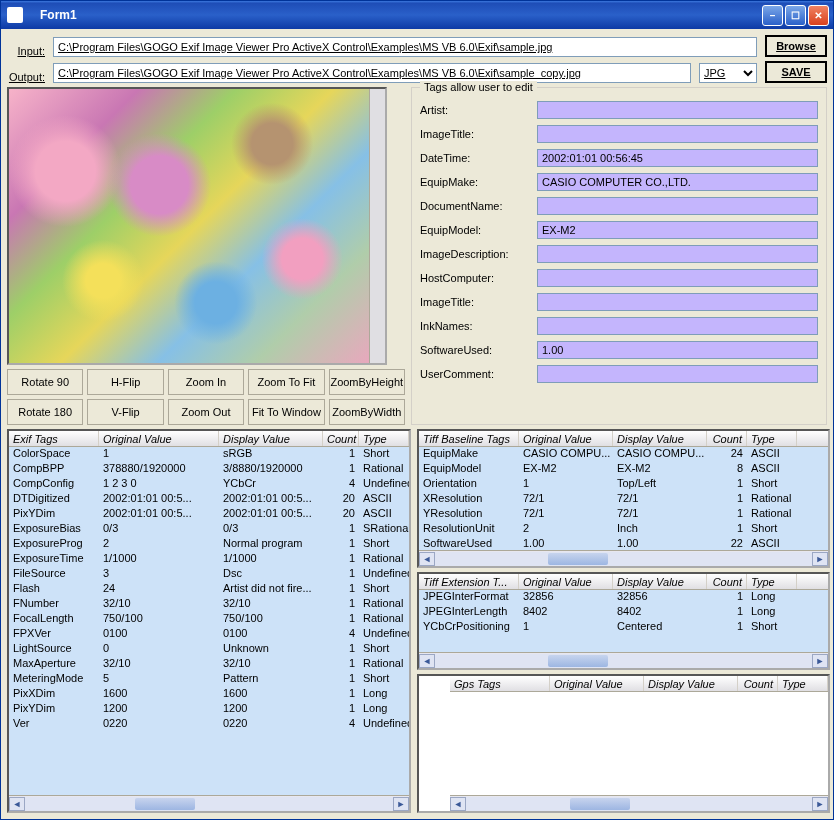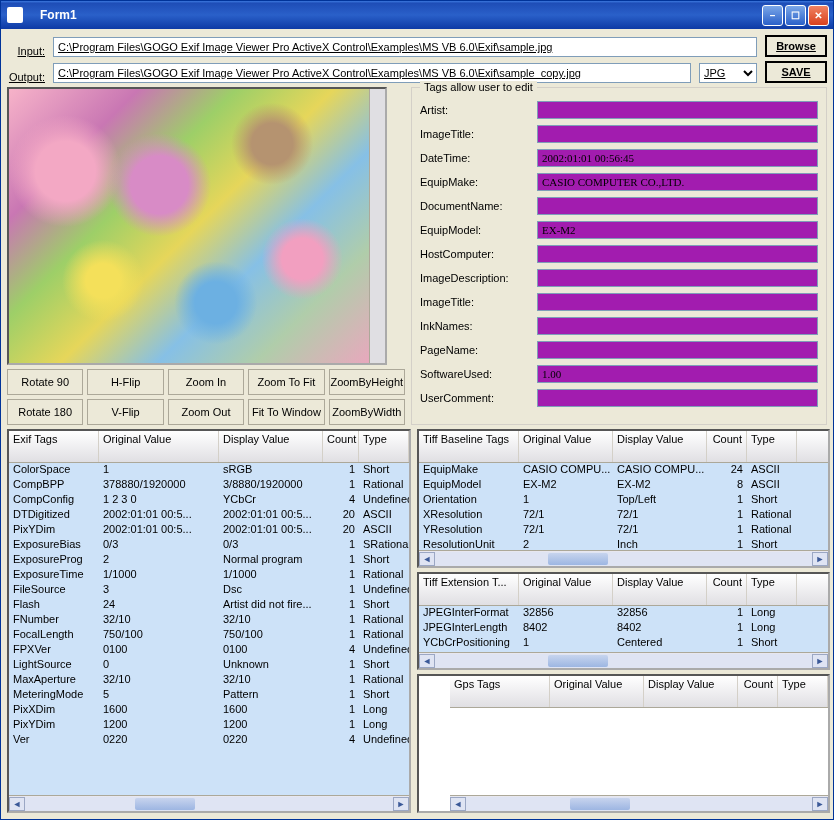--- a/index.html
+++ b/index.html
@@ -160,23 +160,23 @@
   display: flex;
   align-items: center;
   height: 24px;
   gap: 21px;
 }
 .tag-lbl { width: 96px; }
 .tag-input {
   flex: 1;
   height: 18px;
   border: 1px solid #7f9db9;
-  background: #a21caf;
+  background: #c4b5fd;
   padding: 1px 4px;
-  font-family: Liberation Serif, serif;
+  font-family: Liberation Sans, sans-serif;
   font-size: 11px;
 }
 .lists {
   display: flex;
   gap: 6px;
   flex: 1;
   min-height: 0;
 }
 .list-left {
   width: 410px;
@@ -196,21 +196,22 @@
   display: flex;
   flex-direction: column;
   overflow: hidden;
   position: relative;
 }
 .listview.small { flex: 0 0 auto; }
 .lv-header {
   display: flex;
   background: linear-gradient(to bottom,#fff,#e0dfe3);
   border-bottom: 1px solid #aca899;
-  height: 32px;
+  height: 16px;
+  font-style: italic;
 }
 .lv-header .col {
   border-right: 1px solid #d4d0c8;
   padding: 2px 4px;
   overflow: hidden;
   white-space: nowrap;
 }
 .lv-body {
   flex: 1;
   overflow: hidden;
@@ -328,37 +329,33 @@
             </div>
             <div class="tag-row">
               <span class="tag-lbl">DocumentName:</span>
               <input class="tag-input" style="">
             </div>
             <div class="tag-row">
               <span class="tag-lbl">EquipModel:</span>
               <input class="tag-input" value="EX-M2" style="">
             </div>
             <div class="tag-row">
+              <span class="tag-lbl">ImageDescription:</span>
+              <input class="tag-input" style="">
+            </div>
+            <div class="tag-row">
               <span class="tag-lbl">HostComputer:</span>
               <input class="tag-input" style="">
             </div>
             <div class="tag-row">
-              <span class="tag-lbl">ImageDescription:</span>
-              <input class="tag-input" style="">
-            </div>
-            <div class="tag-row">
               <span class="tag-lbl">ImageTitle:</span>
               <input class="tag-input" style="">
             </div>
             <div class="tag-row">
               <span class="tag-lbl">InkNames:</span>
-              <input class="tag-input" style="">
-            </div>
-            <div class="tag-row">
-              <span class="tag-lbl">PageName:</span>
               <input class="tag-input" style="">
             </div>
             <div class="tag-row">
               <span class="tag-lbl">SoftwareUsed:</span>
               <input class="tag-input" value="1.00" style="">
             </div>
             <div class="tag-row">
               <span class="tag-lbl">UserComment:</span>
               <input class="tag-input" style="">
             </div>

